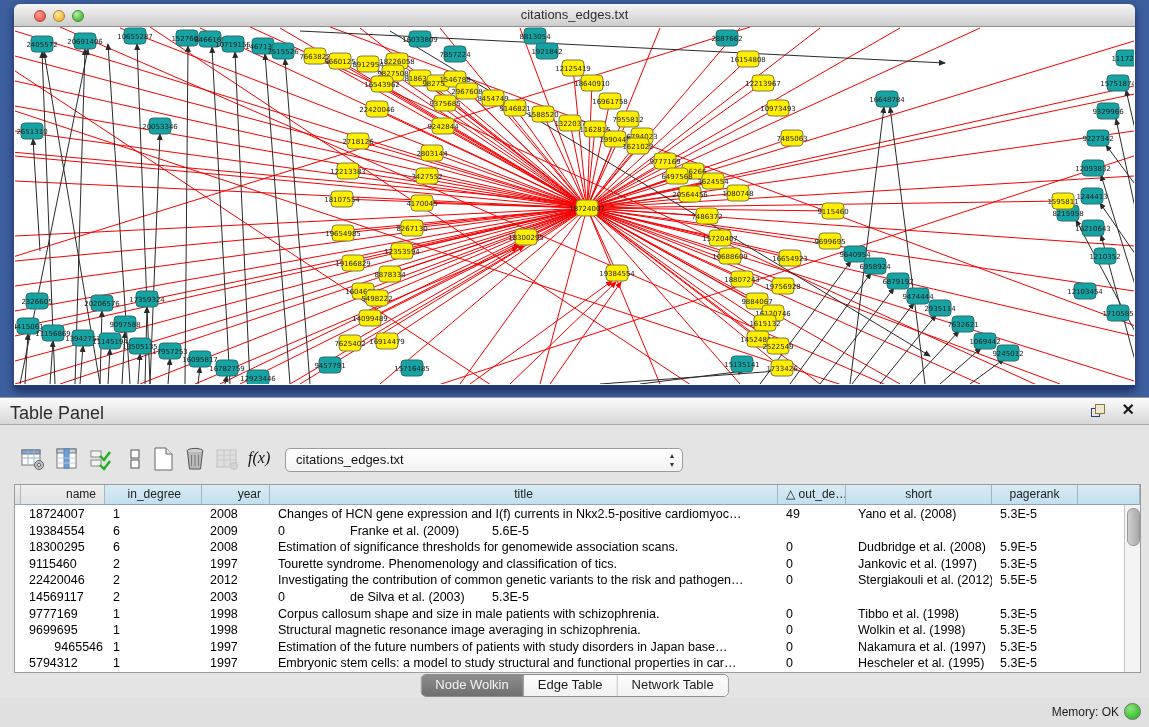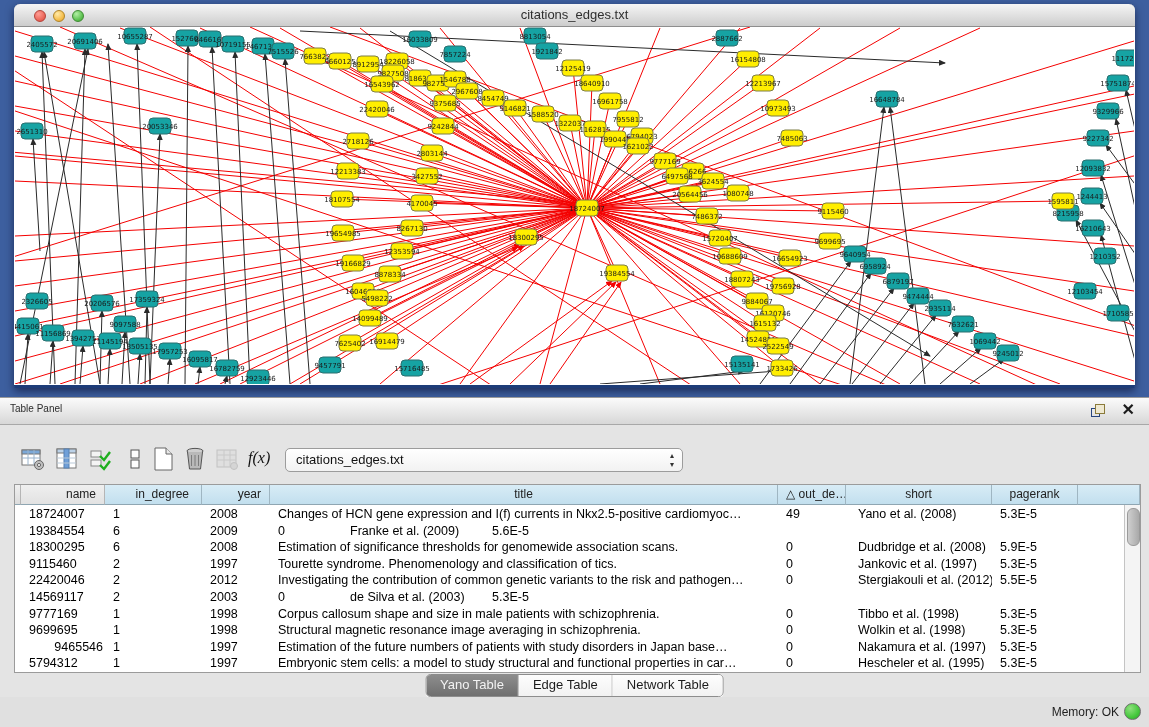--- a/index.html
+++ b/index.html
@@ -15,21 +15,21 @@
   .light.red{background:radial-gradient(circle at 35% 30%,#ff9d94,#ec6a5e 60%,#d8453a);border:1px solid #b4423a;}
   .light.yellow{background:radial-gradient(circle at 35% 30%,#ffe9a8,#f5bf4f 60%,#df9d2f);border:1px solid #b08427;}
   .light.green{background:radial-gradient(circle at 35% 30%,#b3eea5,#61c454 60%,#3f9e35);border:1px solid #3e8b33;}
   .win-title{position:absolute;left:0;right:0;top:3px;text-align:center;font-size:13px;color:#2f2f2f;}
   .canvas{position:absolute;left:1px;top:23px;width:1119px;height:357px;background:#fff;overflow:hidden;}
   .canvas svg{display:block;}
   .node-label{font-family:"DejaVu Sans",sans-serif;font-size:7px;fill:#1a1a1a;}
   
   .panel-bar{position:absolute;left:0;top:397px;width:1149px;height:26px;
     background:linear-gradient(#fbfbfb,#d7d7d7);border-top:1px solid #9a9a9a;border-bottom:1px solid #a8a8a8;}
-  .panel-title{position:absolute;left:10px;top:5px;font-size:10px;color:#2d2d2d;}
+  .panel-title{position:absolute;left:10px;top:5px;font-size:18px;color:#2d2d2d;}
   .panel-bar .float-ic{position:absolute;right:44px;top:6px;width:14px;height:13px;}
   .float-ic .sq1{position:absolute;left:0;bottom:0;width:7px;height:7px;border:1px solid #27457e;background:transparent;}
   .float-ic .sq2{position:absolute;right:0;top:0;width:8px;height:8px;border:1px solid #8a7a3a;background:#efe9d2;}
   .panel-bar .close-x{position:absolute;right:14px;top:2px;font-size:16px;font-weight:bold;color:#1c1c1c;cursor:default;}
   
   .toolbar{position:absolute;left:14px;top:440px;width:1121px;height:40px;}
   .tb-icon{position:absolute;top:6px;width:26px;height:26px;}
   .fx{font-family:"Liberation Serif",serif;font-style:italic;font-size:16px;color:#111;top:9px;}
   .combo{position:absolute;left:271px;top:8px;width:398px;height:24px;background:linear-gradient(#ffffff,#f2f2f2);
     border:1px solid #9c9c9c;border-radius:5px;box-sizing:border-box;font-size:13px;color:#111;line-height:22px;padding-left:10px;}
@@ -795,21 +795,21 @@
   <div class="combo">
     <span>citations_edges.txt</span>
     <span class="steppers">▴<br>▾</span>
   </div>
 </div>
 
 <div class="tableframe">
   <div class="thead" id="thead">
       <div class="th gutter" style="width: 6px;"></div>
       <div class="th name" style="width: 84px; text-align: right; padding: 0px 8px;">name</div>
-      <div class="th" style="width: 97px; text-align: right; padding: 0px 12px;">in_degree</div>
+      <div class="th" style="width: 97px; text-align: right; padding: 0px 20px;">in_degree</div>
       <div class="th" style="width: 68px; text-align: right; padding: 0px 8px;">year</div>
       <div class="th" style="width: 508px; text-align: center; padding: 0px 8px;">title</div>
       <div class="th" style="width: 68px; text-align: left; padding: 0px 8px;">△ out_de…</div>
       <div class="th" style="width: 146px; text-align: center; padding: 0px 8px;">short</div>
       <div class="th" style="width: 86px; text-align: center; padding: 0px 8px;">pagerank</div>
       <div class="th" style="flex: 1 1 0%;"></div>
     </div>
   <div id="tbody">
       <div class="tr" style="top: 21px;">
         <div class="td" style="width: 6px; padding: 0px;"></div>
@@ -909,21 +909,21 @@
         <div class="td" style="width: 146px; padding-left: 12px;">Hescheler et al. (1995)</div>
         <div class="td" style="width: 86px; padding-left: 8px;">5.3E-5</div>
       </div>
     </div>
   <div class="vscroll">
     <div class="vthumb"></div>
   </div>
 </div>
 
 <div class="seg" id="segtabs">
-    <div class="tab sel">Yano Table</div>
+    <div class="tab sel">Node Wolkin</div>
     <div class="tab">Edge Table</div>
     <div class="tab">Network Table</div>
   </div>
 
 <div class="statusbar">
   <span class="memory">Memory: OK</span>
   <span class="memdot"></span>
 </div>
 
 </body></html>

